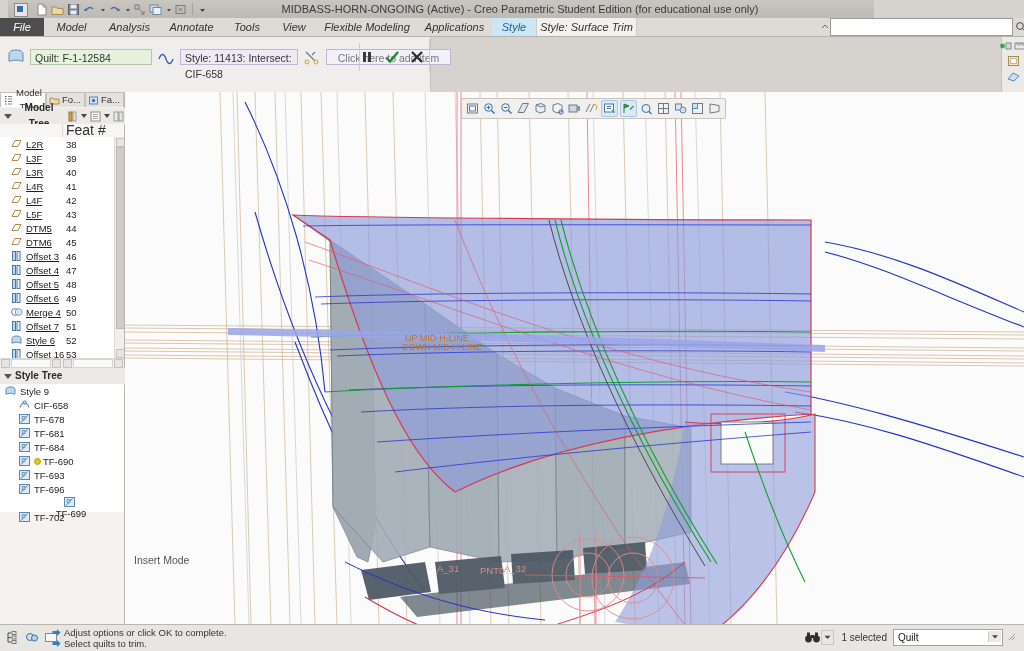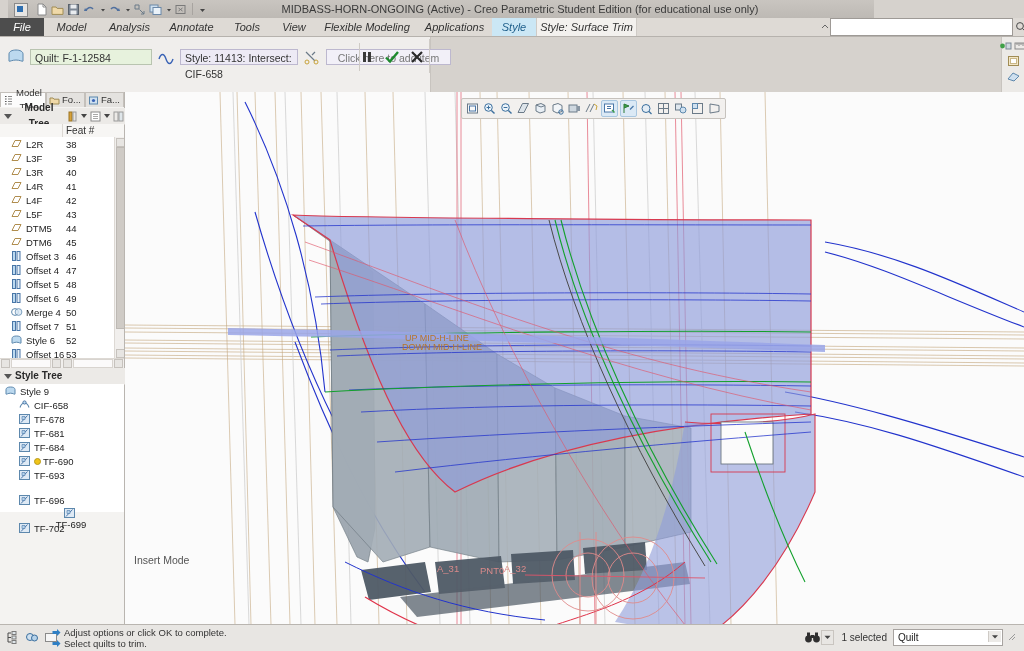--- a/index.html
+++ b/index.html
@@ -90,21 +90,21 @@
     height:16px;line-height:16px;display:flex;align-items:center;gap:3px;
     background:#eceae7;border-bottom:1px solid #d2cec9;font-size:10px;font-weight:bold;color:#2a2a2a;
     padding-left:4px;
   }
   .caret-d{width:0;height:0;border-left:4px solid transparent;border-right:4px solid transparent;border-top:5px solid #555;}
   .hdr-tools{margin-left:auto;display:flex;align-items:center;gap:2px;padding-right:3px;}
   .htool{width:13px;height:13px;position:relative;}
   .mini-caret{width:0;height:0;border-left:3px solid transparent;border-right:3px solid transparent;border-top:4px solid #444;}
 
   .tree-colhdr{
-    height:13px;line-height:13px;font-size:10px;color:#333;
+    height:13px;line-height:13px;font-size:14px;color:#333;
     background:#f7f6f4;border-bottom:1px solid #d8d4cf;position:relative;
   }
   .tree-colhdr span{position:absolute;left:66px;top:0;}
   .tree-colhdr .divline{position:absolute;left:62px;top:0;width:1px;height:13px;background:#dcd8d3;}
 
   .tree-body{position:relative;background:#fff;overflow:hidden;}
   .trow{height:14px;display:flex;align-items:center;font-size:9.5px;color:#222;position:relative;}
   .trow .exp{width:10px;text-align:center;color:#444;font-size:8px;}
   .trow .ico{width:13px;height:12px;position:relative;margin-right:3px;}
   .trow .lbl{white-space:nowrap;}
@@ -424,21 +424,21 @@
         </span>
       </span>
     </div>
 
     <div class="tree-colhdr" style="position:absolute;left:0;top:32px;width:124px;">
       <div class="divline"></div>
       <span>Feat #</span>
     </div>
 
     <div class="tree-body" style="position:absolute;left:0;top:45px;width:124px;height:222px;">
-      <div id="tree-rows" style="position:absolute;left:0;top:0;width:113px;">
+      <div id="tree-rows" style="position:absolute;left:0;top:0;width:113px;text-decoration:underline;">
           <div class="trow">
             <span class="exp"></span>
             <span class="ico"><svg width="13" height="12" viewBox="0 0 13 12">
                 <path d="M2 8.5L5 2.5h6L8 8.5z" fill="none" stroke="#b08d4e" stroke-width="1"></path>
               </svg></span>
             <span class="lbl">L2R</span>
             <span class="num">38</span>
           </div>
           <div class="trow">
             <span class="exp"></span>
@@ -642,21 +642,21 @@
             <span>TF-690</span>
           </div>
           <div class="srow" style="padding-left: 18px;">
             <span class="ico"><svg width="13" height="12" viewBox="0 0 13 12">
                 <rect x="1.5" y="1.5" width="10" height="9" fill="#dfeaf5" stroke="#5d88ad"></rect>
                 <path d="M3 9.5L9.5 2.5" stroke="#4a77a8"></path>
                 <path d="M4 3.5h3v3h-3z" fill="#b7d3ea" stroke="#4a77a8" stroke-width="0.6"></path>
               </svg></span>
             <span>TF-693</span>
           </div>
-          <div class="srow" style="padding-left: 18px; margin-top: 11px;">
+          <div class="srow" style="padding-left: 18px;">
             <span class="ico"><svg width="13" height="12" viewBox="0 0 13 12">
                 <rect x="1.5" y="1.5" width="10" height="9" fill="#dfeaf5" stroke="#5d88ad"></rect>
                 <path d="M3 9.5L9.5 2.5" stroke="#4a77a8"></path>
                 <path d="M4 3.5h3v3h-3z" fill="#b7d3ea" stroke="#4a77a8" stroke-width="0.6"></path>
               </svg></span>
             <span>TF-696</span>
           </div>
           <div class="srow" style="padding-left: 18px; flex-direction: column;">
             <span class="ico"><svg width="13" height="12" viewBox="0 0 13 12">
                 <rect x="1.5" y="1.5" width="10" height="9" fill="#dfeaf5" stroke="#5d88ad"></rect>

